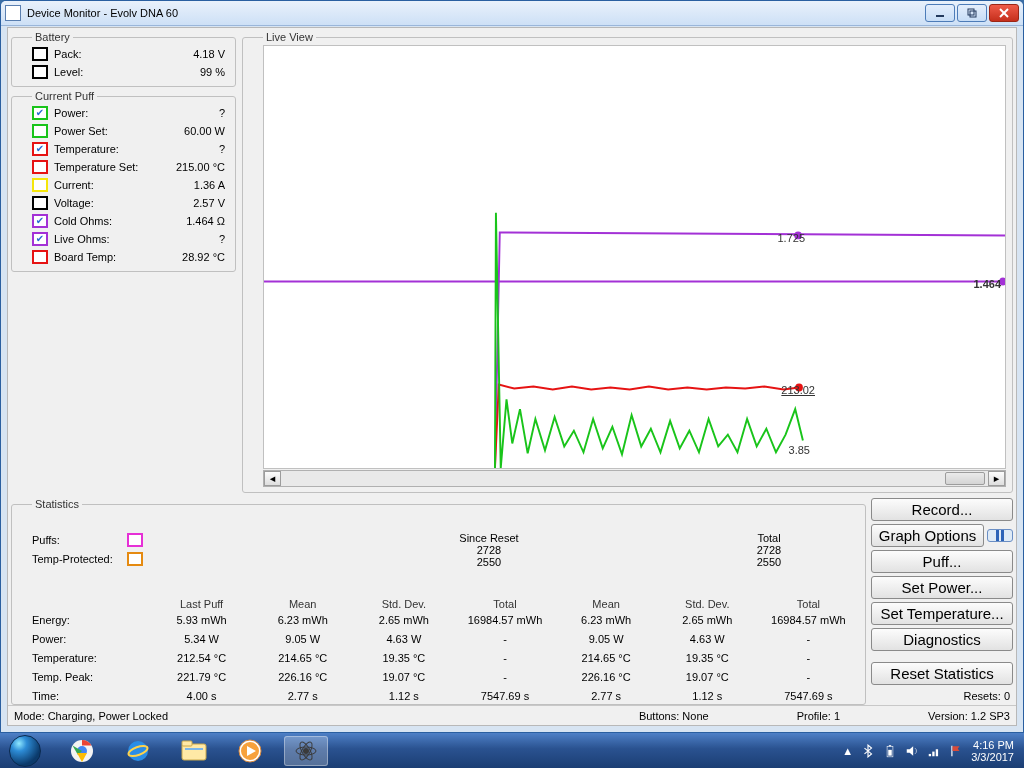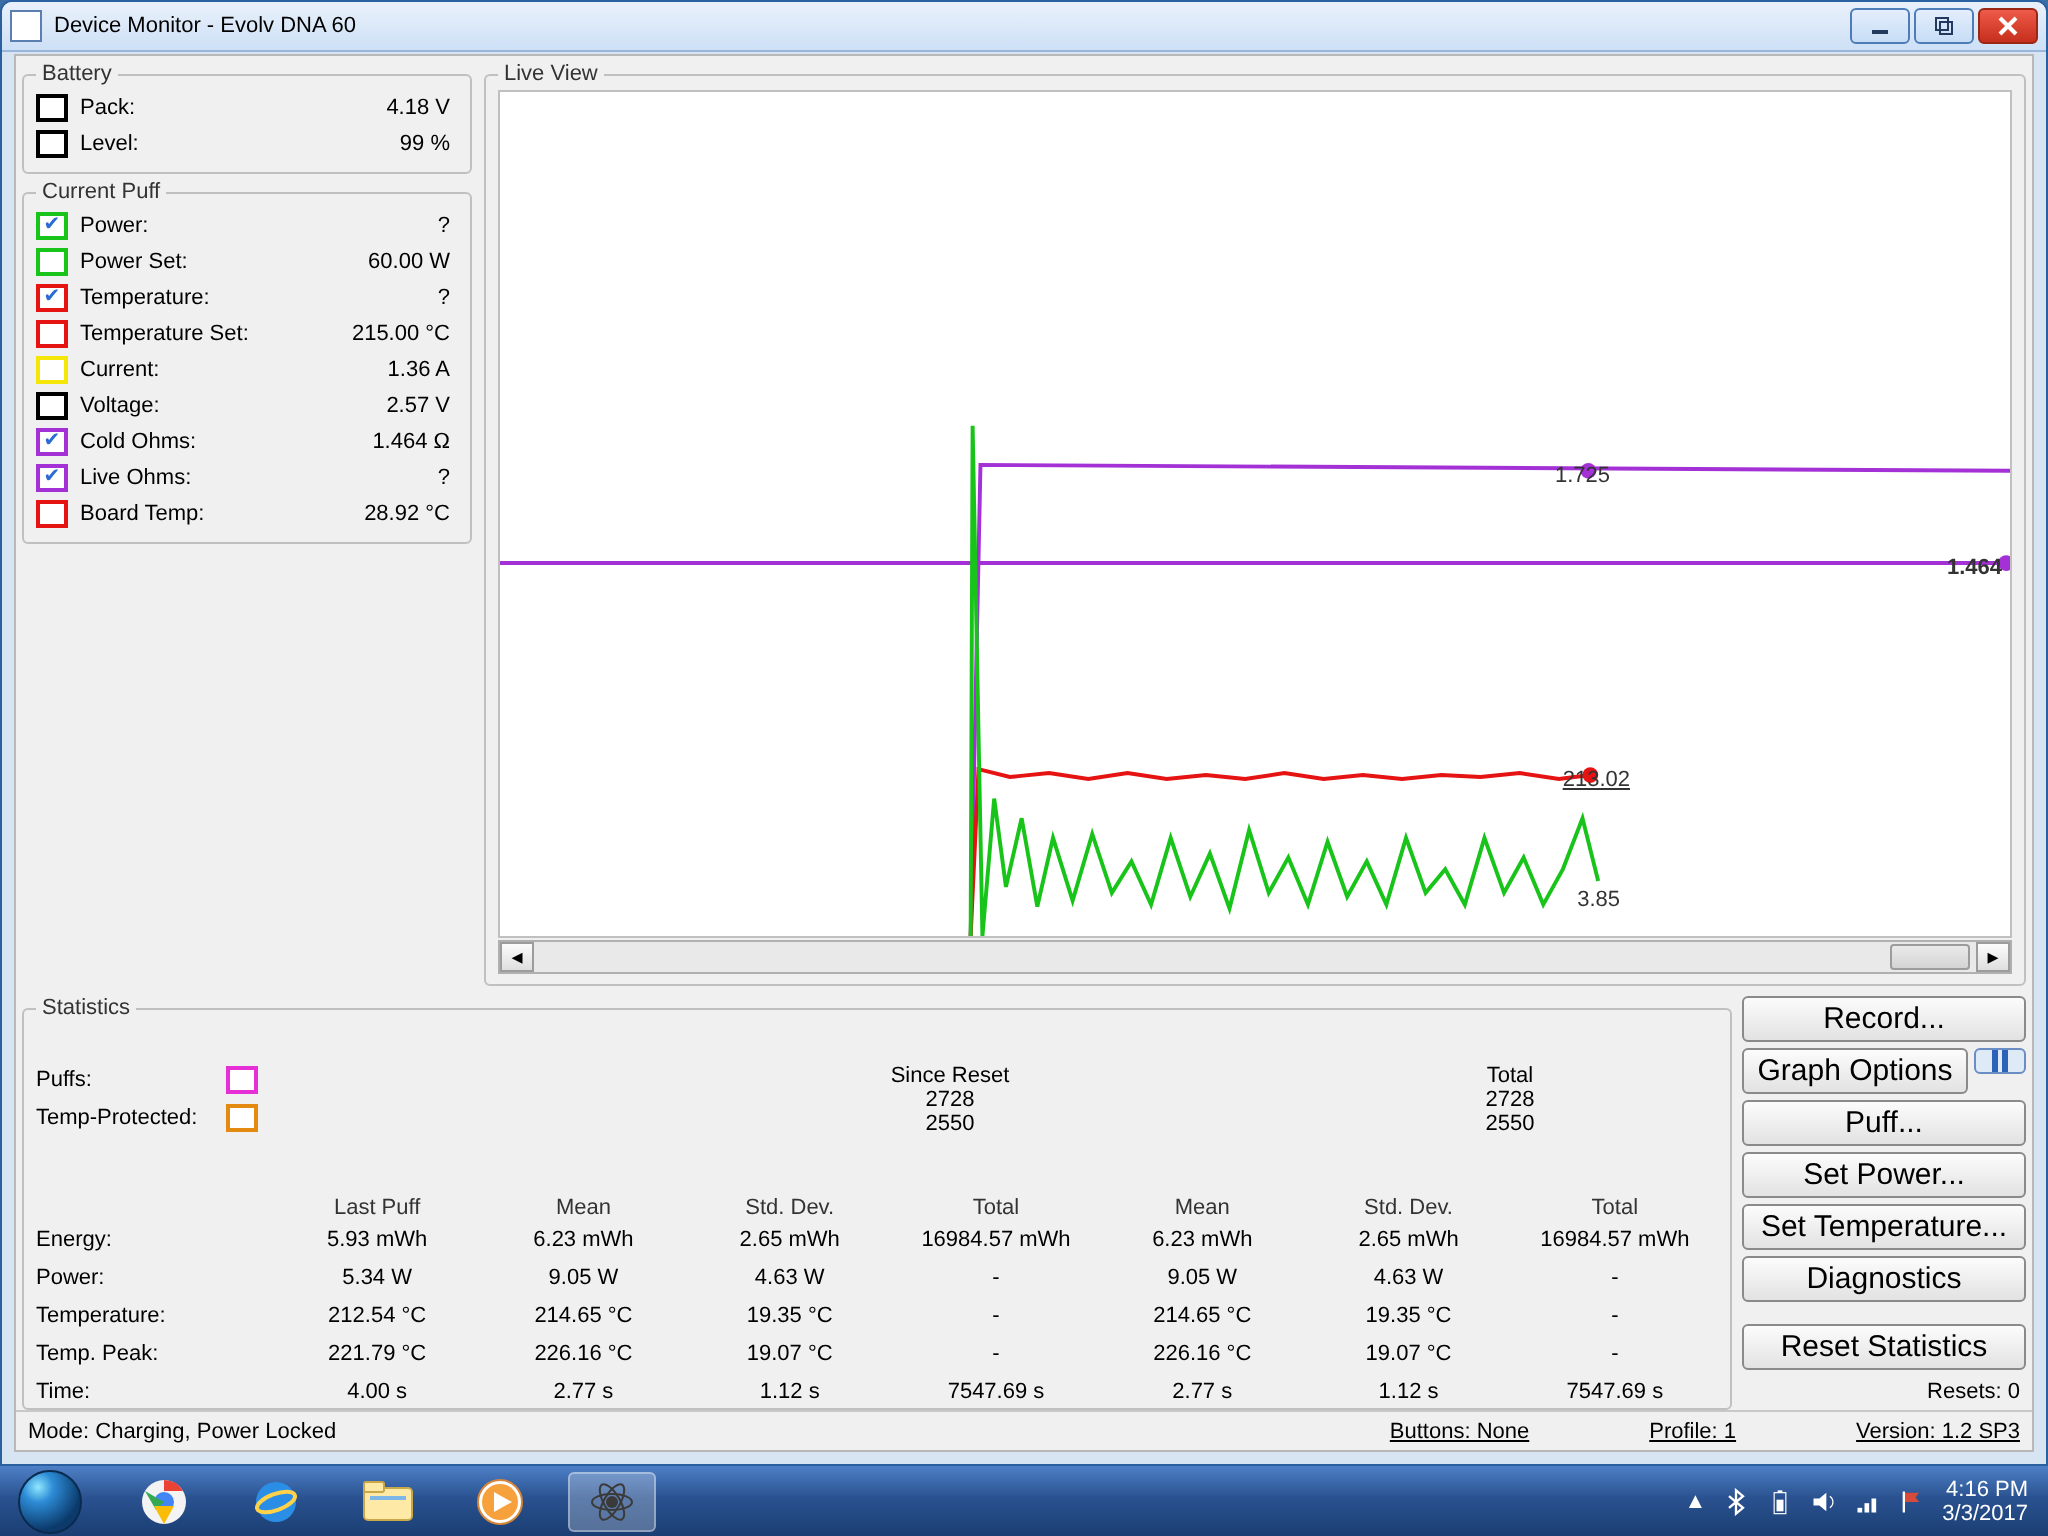--- a/index.html
+++ b/index.html
@@ -10,21 +10,21 @@
   .titlebar { height: 25px; background: linear-gradient(to bottom,#e9f1fb,#cde0f6); display: flex; align-items: center; padding: 0 4px; border-bottom: 1px solid #9ab6da; }
   .titlebar .app-icon { width: 16px; height: 16px; border: 1px solid #5a7fb0; background: #fff; margin-right: 6px; }
   .win-btns { margin-left: auto; display:flex; gap:2px; }
   .win-btn { width: 30px; height: 18px; border: 1px solid #4d7cb8; border-radius: 3px; background: linear-gradient(#e4eefc,#c7ddf6); display:flex; align-items:center; justify-content:center; }
   .win-btn.close { background: linear-gradient(#ef5b49,#c52f1c); border-color:#9b2616; color:#fff; font-weight:bold; }
   .win-btn svg { width:10px; height:10px; }
 
   .client { position:absolute; top:26px; left:6px; right:6px; bottom:6px; background:#f0f0f0; border:1px solid #b8b8b8; }
 
   
-  fieldset { border:1px solid #c0c0c0; border-radius:3px; padding:2px 6px 5px 6px; margin:0; background:#f0f0f0; }
+  fieldset { border:1px solid #c0c0c0; border-radius:3px; padding:2px 6px 5px 20px; margin:0; background:#f0f0f0; }
   legend { padding:0 3px; color:#333; }
   .left-col { position:absolute; top:3px; left:3px; width:225px; }
   .battery-box { }
   .puff-box { margin-top:3px; }
   .row { display:flex; align-items:center; height:18px; }
   .row .cbwrap { width:16px; height:14px; border:2px solid #444; display:flex; align-items:center; justify-content:center; margin-right:6px; background:#fff; }
   .row .cbwrap.checked::after { content:"✔"; font-size:10px; color:#2a6bd4; line-height:10px; }
   .row .label { flex:0 0 110px; white-space:nowrap; }
   .row .val { flex:1; text-align:right; padding-right:4px; white-space:nowrap; }
 
@@ -47,29 +47,29 @@
   .stats-r .name { flex:0 0 95px; text-align:left; }
   .stats-r .sw { flex:0 0 24px; }
 
   .stats-topcount { position:absolute; top:2px; left:317px; width:560px; }
   .stats-topcount .hdrline { display:flex; }
   .stats-topcount .hdrline div { flex:1; text-align:center; }
 
   
   .rcol { position:absolute; top:470px; right:3px; width:142px; }
   .rcol button { width:100%; height:23px; margin-bottom:3px; background:linear-gradient(#fcfcfc,#e2e2e2); border:1px solid #8a8a8a; border-radius:3px; font-size:15px; }
-  .rcol .row2 { display:flex; gap:3px; align-items:flex-start; margin-bottom:3px; }
+  .rcol .row2 { display:flex; gap:3px; align-items:center; margin-bottom:3px; }
   .rcol .row2 button { flex:1; margin:0; }
   .pausebtn { width:26px; background:#deeaf6; border:1px solid #6a8ec4; border-radius:3px; display:flex; align-items:center; justify-content:center; }
   .pausebtn span { display:inline-block; width:3px; height:11px; background:#2c63b8; margin:0 1px; }
   .resets { text-align:right; padding-right:3px; margin-top:2px; }
 
   
   .statusbar { position:absolute; bottom:0; left:0; right:0; height:20px; background:#f0f0f0; border-top:1px solid #c8c8c8; display:flex; align-items:center; padding:0 6px; }
-  .statusbar .sb-right { margin-left:auto; display:flex; gap:60px;text-decoration:underline; }
+  .statusbar .sb-right { margin-left:auto; display:flex; gap:88px; }
 
   
   .taskbar { position:absolute; left:0; right:0; bottom:0; height:35px; background:linear-gradient(to bottom,#4e80c7 0%, #2a5290 45%, #1b3e73 100%); display:flex; align-items:center; padding:0 6px 0 2px; }
   .start-orb { width:46px; height:32px; display:flex; align-items:center; justify-content:center; }
   .start-orb .orb { width:32px; height:32px; border-radius:50%; background:radial-gradient(circle at 30% 25%, #8fe8ff 0%, #2d8cd6 25%, #0b3a6b 70%); border:1px solid #0a2a4f; position:relative; }
   .tb-icons { display:flex; gap:12px; margin-left:12px; align-items:center; }
   .tb-item { width:44px; height:30px; border-radius:3px; display:flex; align-items:center; justify-content:center; }
   .tb-item.active { background:rgba(255,255,255,.25); box-shadow:inset 0 0 0 1px rgba(255,255,255,.35); }
   .tray { margin-left:auto; display:flex; align-items:center; gap:8px; color:#fff; font-size:10px; }
   .tray .clock { text-align:right; line-height:12px; padding-right:4px; }

